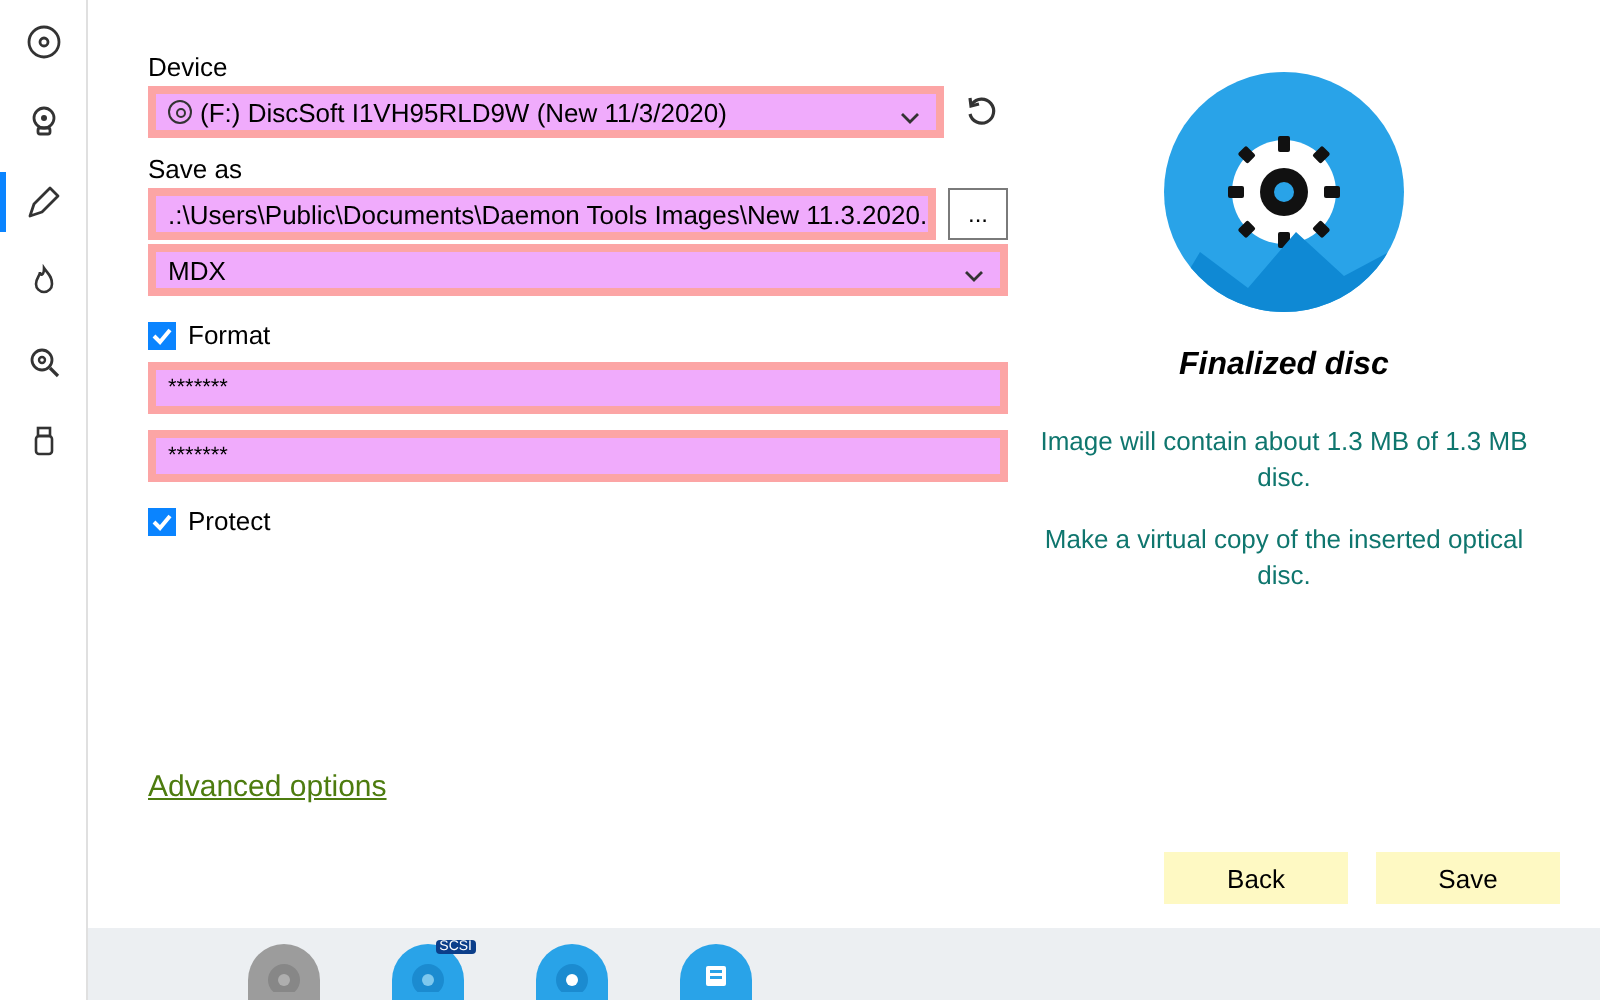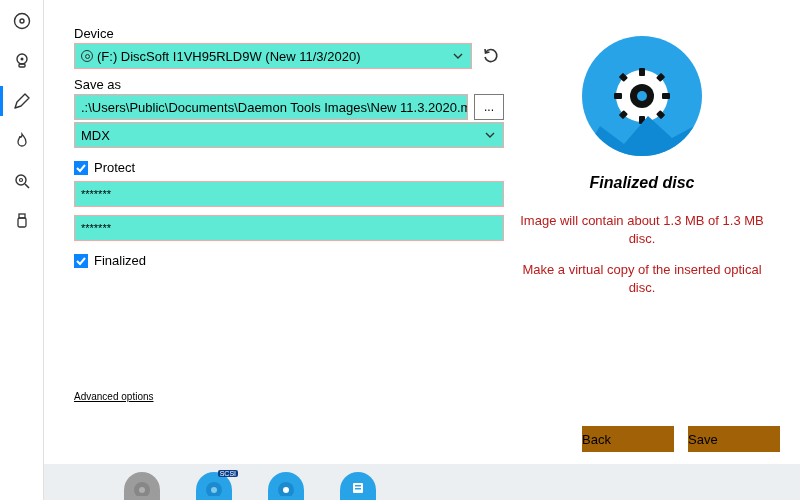--- a/index.html
+++ b/index.html
@@ -11,40 +11,40 @@
   .iconbar .icon { width:22px; height:22px; display:flex; align-items:center; justify-content:center; color:#333; position:relative; cursor:pointer;}
   .iconbar .icon.active::after { content:""; position:absolute; left:-11px; top:-4px; width:3px; height:30px; background:#0a84ff; }
 
   
   .main { flex:1; display:flex; flex-direction:column; }
   .content { flex:1; display:flex; padding:20px 20px 0 30px; }
 
   .form { width:430px; display:flex; flex-direction:column; gap:2px; }
   .label { font-size:13px; color:#000; margin-top:6px; }
   .select, .text, .pw {
-    width:100%; height:26px; border:1px solid #fca5a5; background:#5eead4; padding:0 6px;
+    width:100%; height:26px; border:4px solid #fca5a5; background:#f0abfc; padding:0 6px;
     display:flex; align-items:center; font-size:13px; position:relative;
   }
   .select .chev { position:absolute; right:6px; top:5px; }
   .row { display:flex; align-items:center; gap:6px; }
   .row .select { flex:1; }
   .refresh { width:26px; height:26px; display:flex; align-items:center; justify-content:center; cursor:pointer; }
   .browse-btn { width:30px; height:26px; border:1px solid #7a7a7a; display:flex; align-items:center; justify-content:center; cursor:pointer; font-size:12px;}
   .cb-row { display:flex; align-items:center; gap:6px; margin-top:10px; }
   .cb { width:14px; height:14px; background:#0a84ff; display:flex; align-items:center; justify-content:center; }
   .cb svg { display:block;}
-  .adv { color:#000000; text-decoration:underline; margin-top:auto; margin-bottom:12px; cursor:pointer; font-size:10px; }
+  .adv { color:#4d7c0f; text-decoration:underline; margin-top:auto; margin-bottom:12px; cursor:pointer; font-size:15px; }
 
   .side { flex:1; display:flex; flex-direction:column; align-items:center; padding:10px 10px 0 10px; text-align:center; }
   .big-icon { width:120px; height:120px; border-radius:60px; background:#29a3e8; display:flex; align-items:center; justify-content:center; margin-top:6px; margin-bottom:18px; position:relative; overflow:hidden;}
   .side .title { font-style:italic; font-weight:600; font-size:16px; margin-bottom:20px;}
-  .side .desc { font-size:13px; color:#b91c1c; line-height:1.35; margin-bottom:14px;text-align:center;}
+  .side .desc { font-size:13px; color:#0f766e; line-height:1.35; margin-bottom:14px;text-align:center;}
 
   .footer { height:50px; display:flex; align-items:center; justify-content:flex-end; gap:14px; padding:0 20px; background:#fff;}
-  .btn { width:92px; height:26px; background:#a16207; display:flex; align-items:center; cursor:pointer; font-size:13px;}
+  .btn { width:92px; height:26px; background:#fef9c3; display:flex; align-items:center; justify-content:center; cursor:pointer; font-size:13px;}
 
   .bottombar { height:36px; background:#eceff2; display:flex; align-items:flex-end; gap:36px; padding:0 0 0 80px;}
   .bb-icon { width:36px; height:28px; border-radius:18px 18px 0 0; display:flex; align-items:center; justify-content:center; }
 
   .pw .dots { letter-spacing:0px; font-size:11px; }
   .save-row { display:flex; align-items:center; gap:6px; }
   .save-row .text { flex:1; white-space:nowrap; overflow:hidden; text-overflow:clip;}
   .disc-mini { width:12px; height:12px; border:1.5px solid #333; border-radius:50%; position:relative; margin-right:4px; flex:0 0 auto;}
   .disc-mini::after{content:"";position:absolute;left:3px;top:3px;width:3px;height:3px;border:1px solid #333;border-radius:50%;}
   .big-sun { position:absolute; left:0; right:0; bottom:-40px; height:80px; background:#0f89d4; clip-path: polygon(0 40px, 15% 10px, 35% 28px, 55% 0, 75% 22px, 100% 6px, 100% 100%, 0 100%);}
@@ -129,36 +129,36 @@
               <path d="M3 5 L7 9 L11 5" fill="none" stroke="#333" stroke-width="1.4"></path>
             </svg>
         </div>
 
         <div class="cb-row">
           <div class="cb">
             <svg width="12" height="12" viewBox="0 0 12 12">
                 <path d="M2 6 L5 9 L10 3" fill="none" stroke="#fff" stroke-width="2"></path>
               </svg>
           </div>
-          <span>Protect</span>
+          <span>Format</span>
         </div>
         <div class="pw" style="margin-top:4px;">
           <span class="dots">*******</span>
         </div>
         <div class="pw" style="margin-top:6px;">
           <span class="dots">*******</span>
         </div>
 
         <div class="cb-row">
           <div class="cb">
             <svg width="12" height="12" viewBox="0 0 12 12">
                 <path d="M2 6 L5 9 L10 3" fill="none" stroke="#fff" stroke-width="2"></path>
               </svg>
           </div>
-          <span>Finalized</span>
+          <span>Protect</span>
         </div>
 
         <div class="adv">Advanced options</div>
       </div>
 
       <div class="side">
         <div class="big-icon">
           <svg width="70" height="70" viewBox="0 0 70 70">
             <circle cx="35" cy="35" r="26" fill="#fff"></circle>
             <circle cx="35" cy="35" r="12" fill="#111"></circle>

